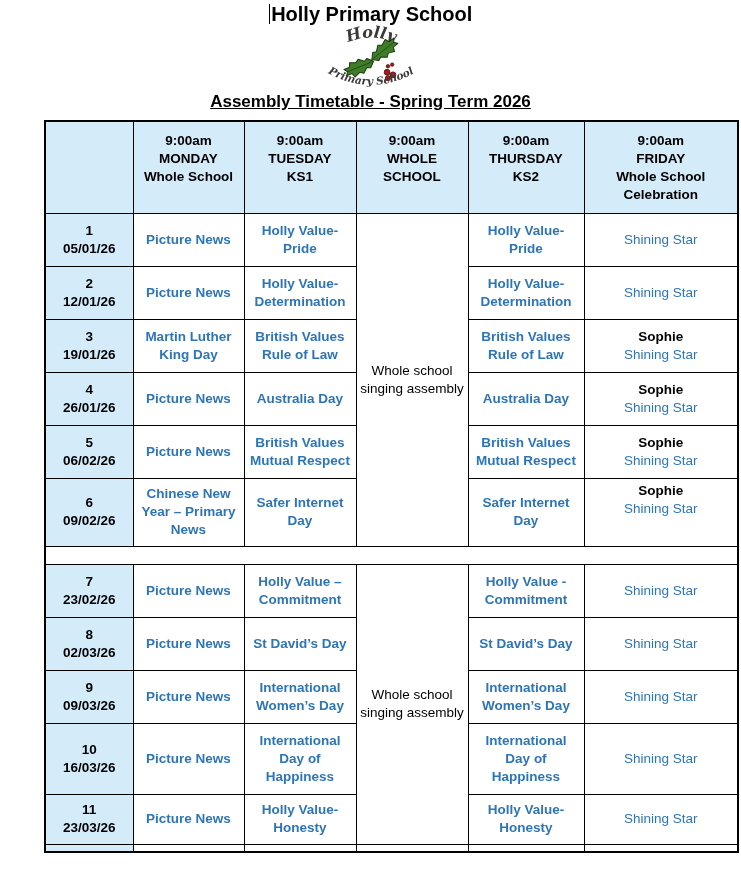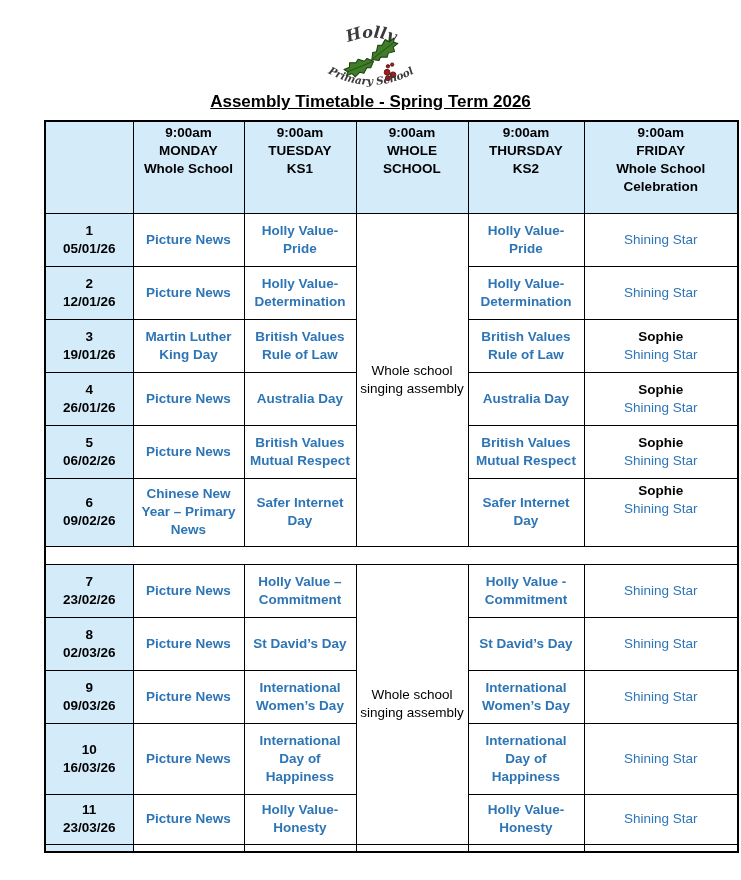--- a/index.html
+++ b/index.html
@@ -14,36 +14,37 @@
   .logo svg{display:inline-block;}
 
   .subtitle{position:absolute;top:92px;left:0;width:100%;text-align:center;
             font-size:17px;font-weight:bold;text-decoration:underline;color:#000;}
 
   table.tt{position:absolute;top:120px;left:44px;border-collapse:collapse;table-layout:fixed;
            border:2px solid #000;}
   table.tt td{border:1px solid #000;text-align:center;vertical-align:middle;
               font-size:13.5px;line-height:18px;white-space:pre-line;
               padding:1px 2px;overflow:hidden;}
-  tr.hdr td{background:#D4EBFA;font-weight:bold;vertical-align:top;padding-top:2px;color:#000;}
+  tr.hdr td{background:#D4EBFA;font-weight:bold;vertical-align:top;padding-top:10px;color:#000;}
   td.date{background:#D4EBFA;font-weight:bold;color:#000;}
   td.c{color:#2E75B6;font-weight:bold;}
   td.mid{color:#000;font-weight:normal;vertical-align:top;line-height:19px;}
   td.mid1{padding-top:100px;}
   td.mid2{padding-top:33px;}
   .fp{color:#000;font-weight:bold;}
   .fl{color:#2E75B6;font-weight:normal;}
   tr.gap td{background:#fff;padding:0;}
   tr.brow td{padding:0;}
 </style>
 </head>
 <body>
 
 <div class="page">
 
+  <div class="title"><span class="caret"></span><span>Holly Primary School</span></div>
 
   <div class="logo">
     <svg width="140" height="66" viewBox="0 0 150 78">
       <defs>
         <path id="arcTop" d="M 36,28 Q 75,4 114,28" fill="none"></path>
         <path id="arcBot" d="M 24,58 Q 75,86 126,58" fill="none"></path>
       </defs>
       <text font-family="DejaVu Serif, serif" font-size="19" font-weight="bold" font-style="italic" fill="#3a3a3a">
         <textPath href="#arcTop" startOffset="50%" text-anchor="middle">Holly</textPath>
       </text>

